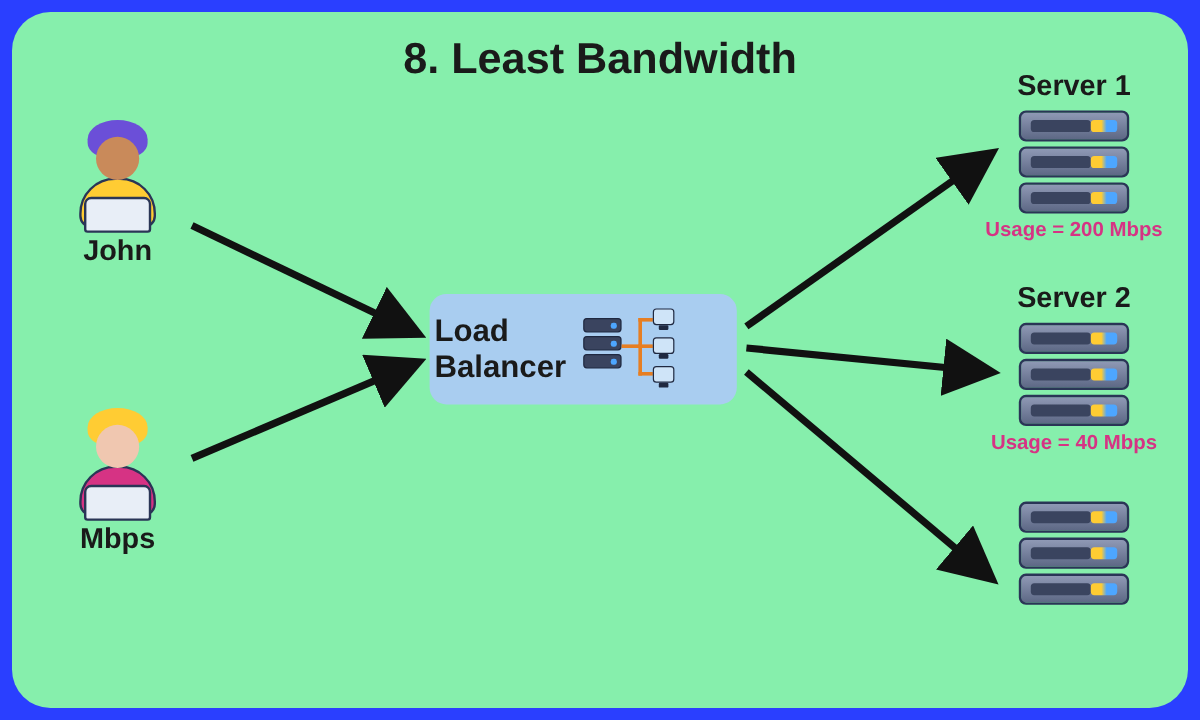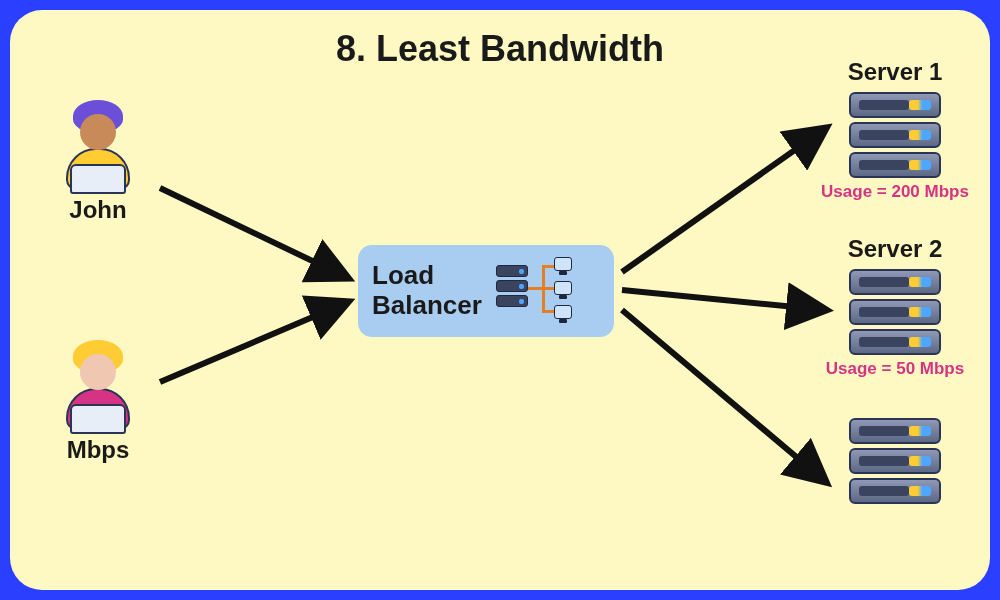--- a/index.html
+++ b/index.html
@@ -7,21 +7,21 @@
     width: 1000px;
     height: 600px;
     background: #2a3fff;
     font-family: -apple-system, BlinkMacSystemFont, 'Segoe UI', Arial, sans-serif;
     position: relative;
     overflow: hidden;
   }
   .canvas {
     position: absolute;
     top: 10px; left: 10px; right: 10px; bottom: 10px;
-    background: #fef9c3;
+    background: #86efac;
     border-radius: 32px;
   }
   .title {
     position: absolute;
     top: 18px;
     left: 0; right: 0;
     text-align: center;
     font-size: 36px;
     font-weight: 700;
     color: #1a1a1a;
@@ -35,21 +35,21 @@
   .usage-label {
     font-size: 17px;
     font-weight: 600;
     color: #d63384;
     text-align: center;
   }
   .lb-box {
     position: absolute;
     background: #a9cdf0;
     border-radius: 14px;
-    padding: 14px 14px;
+    padding: 14px 4px;
     display: flex;
     align-items: center;
     gap: 14px;
   }
   .lb-text {
     font-size: 26px;
     font-weight: 700;
     color: #1a1a1a;
     line-height: 1.15;
   }
@@ -150,21 +150,21 @@
     <div class="usage-label">Usage = 200 Mbps</div>
   </div>
 
   <div class="abs" style="left:810px; top:225px; width:150px; text-align:center;">
     <div class="node-label">Server 2</div>
     <div class="server-stack" style="margin:6px auto 4px;">
       <div class="server-unit"></div>
         <div class="server-unit"></div>
         <div class="server-unit"></div>
     </div>
-    <div class="usage-label">Usage = 50 Mbps</div>
+    <div class="usage-label">Usage = 40 Mbps</div>
   </div>
 
   <div class="abs" style="left:810px; top:402px; width:150px; text-align:center;">
     <div class="server-stack" style="margin:6px auto 4px;">
       <div class="server-unit"></div>
         <div class="server-unit"></div>
         <div class="server-unit"></div>
     </div>
   </div>
 

